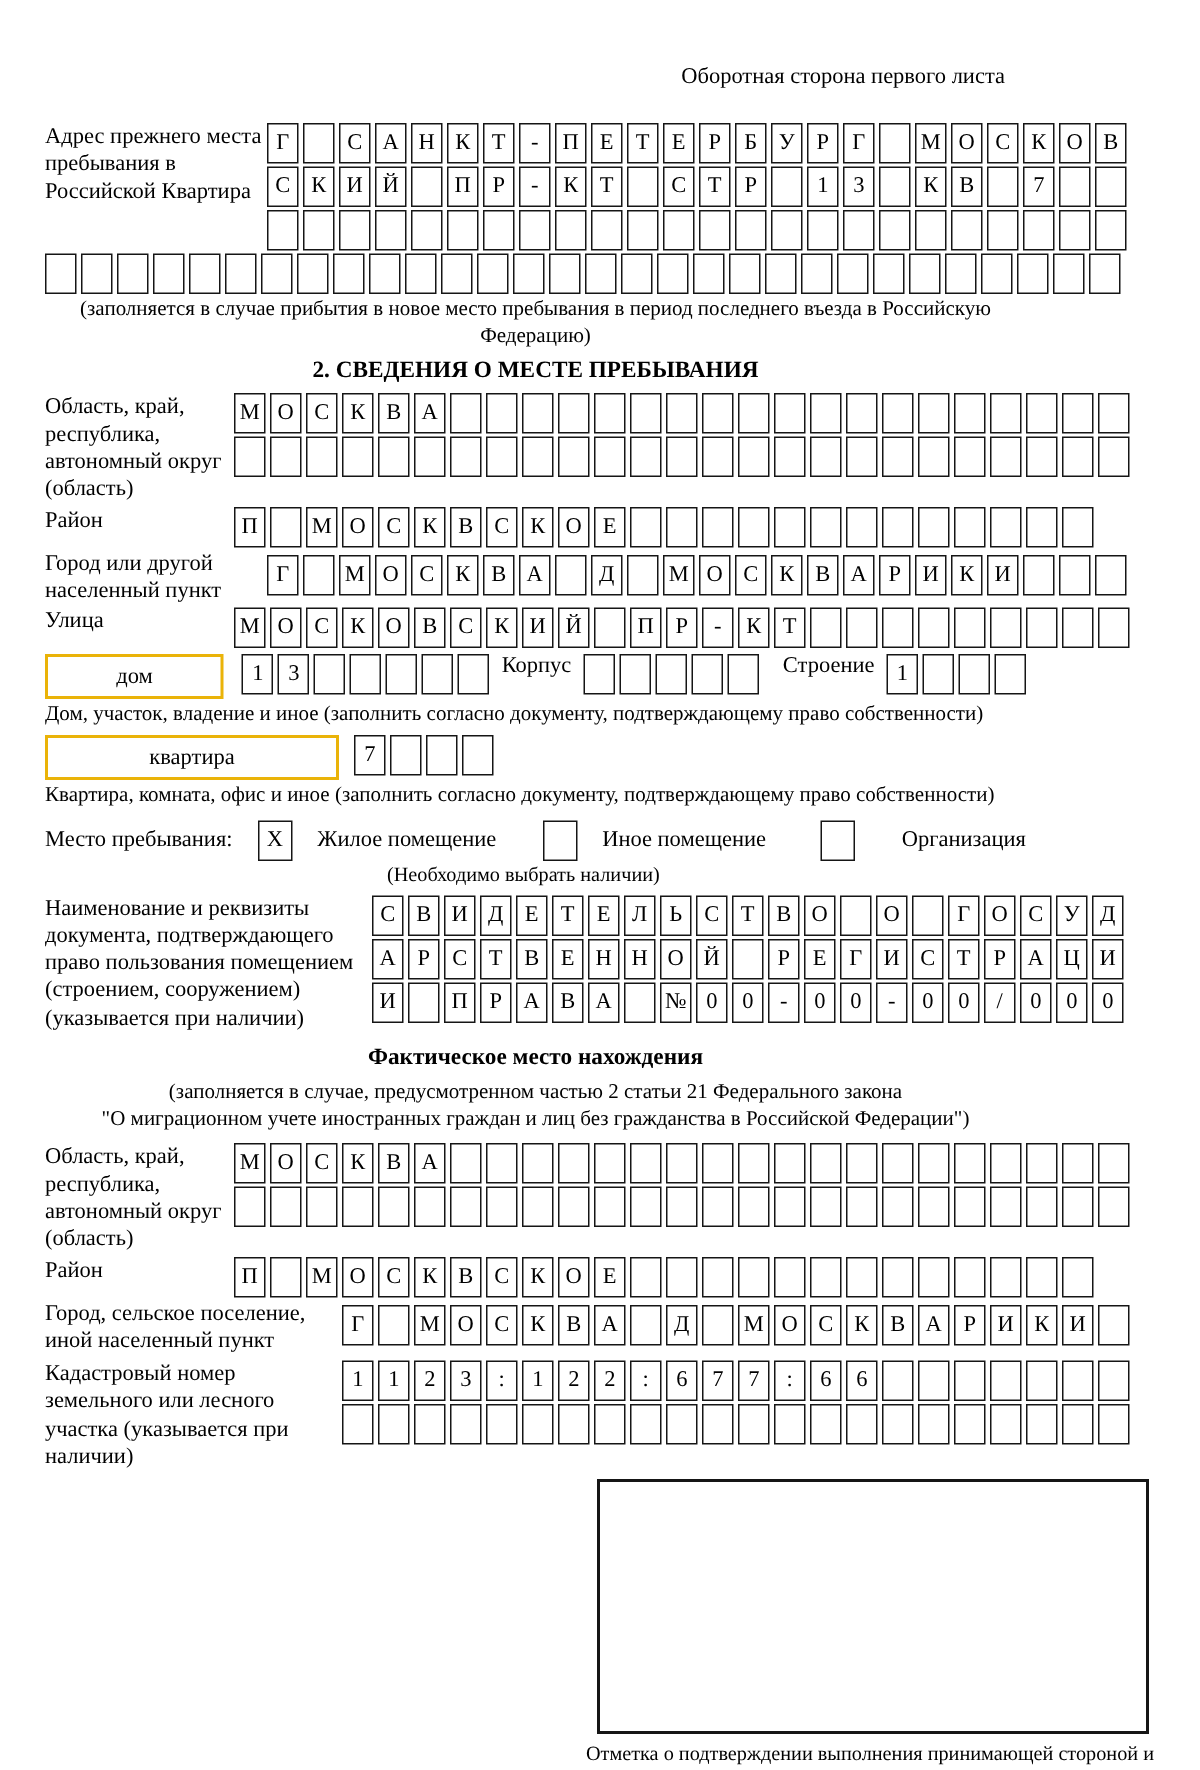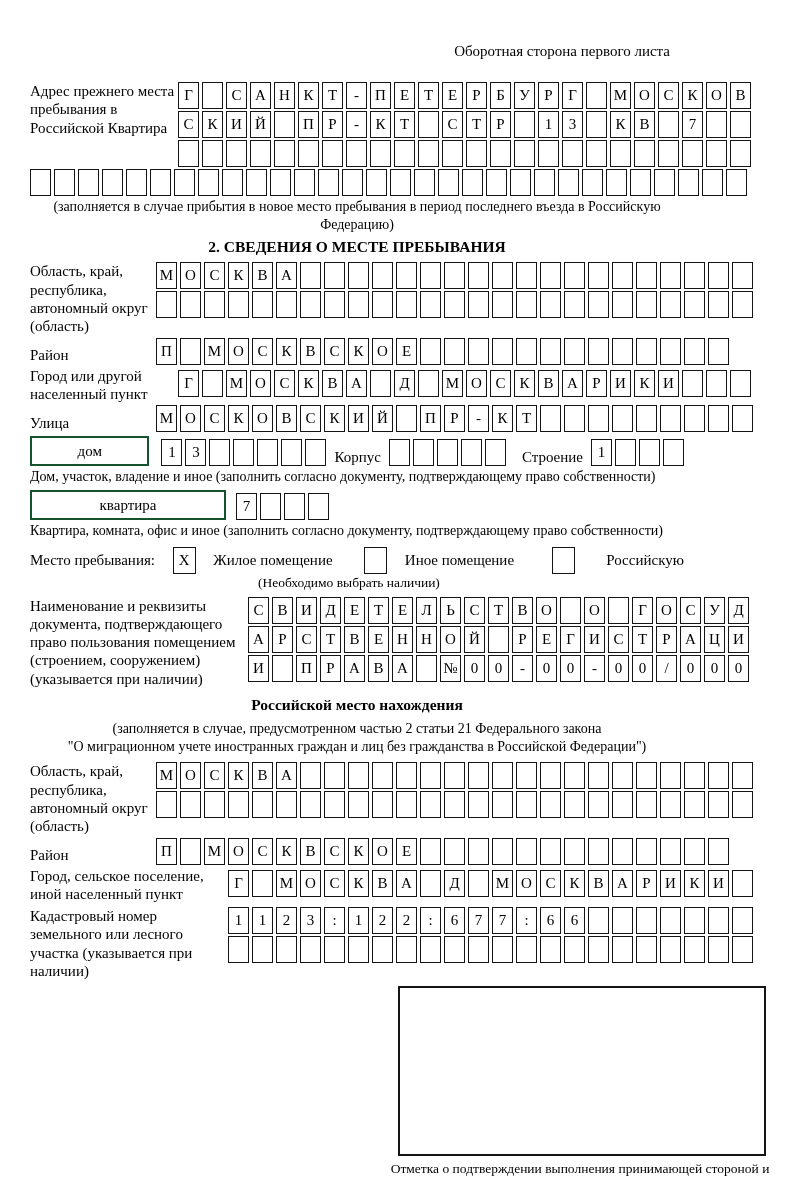--- a/index.html
+++ b/index.html
@@ -1,34 +1,34 @@
 <!DOCTYPE html>
 <html lang="ru"><head>
 <meta charset="utf-8">
 <style>
   html,body{margin:0;padding:0;background:#fff;color:#000;}
   body{width:800px;height:1180px;overflow:hidden;font-family:"Liberation Serif",serif;}
   .page{box-sizing:border-box;width:728px;height:1180px;padding:14px 44px 10px 30px;margin-top:29px;}
   .hdr{text-align:right;font-size:15px;padding-right:14px;margin-bottom:22px;}
   .frow{display:flex;align-items:flex-start;margin-bottom:2px;}
-  .frow.center{align-items:flex-end;}
+  .frow.center{align-items:flex-start;}
   .lbl{font-size:15px;line-height:1.22;}
   .lblA{flex:0 0 148px;}
   .lblB{flex:0 0 126px;}
   .lblC{flex:0 0 148px;}
   .lblD{flex:0 0 218px;}
   .lblE{flex:0 0 198px;}
   .cells{display:flex;gap:3px;}
   .rows{display:flex;flex-direction:column;gap:2px;}
   .c{flex:0 0 21px;width:21px;height:27px;box-sizing:border-box;border:1.5px solid #151515;
      display:flex;align-items:center;justify-content:center;font-size:15px;line-height:1;}
   .caption{font-size:14px;line-height:1.3;margin:2px 0 4px 0;}
   .cap-center{text-align:center;}
   .sect-title{text-align:center;font-weight:bold;font-size:15.5px;margin:4px 0 6px 0;}
-  .wbox{box-sizing:border-box;border:2px solid #14532d;height:30px;display:flex;
+  .wbox{box-sizing:border-box;border:2px solid #eab308;height:30px;display:flex;
         align-items:center;justify-content:center;font-size:15px;}
   .dom-box{width:168px;margin-right:12px;}
   .kv-box{width:196px;margin-right:10px;}
   .inline-lbl{font-size:15px;margin:0 8px;}
   .chk{box-sizing:border-box;width:23px;height:27px;border:1.5px solid #151515;display:flex;
        align-items:center;justify-content:center;font-size:15px;}
   .stay-row{display:flex;align-items:center;gap:12px;margin:6px 0 1px 0;font-size:15px;justify-content:space-between;}
   .hint{font-size:13.5px;margin:1px 0 6px 228px;}
   .notes{text-align:center;font-size:14px;line-height:1.3;margin-bottom:6px;}
   .stamp-wrap{margin:6px 0 0 352px;width:396px;}
@@ -354,21 +354,21 @@
   </div>
   <div class="caption">Квартира, комната, офис и иное (заполнить согласно документу, подтверждающему право собственности)</div>
 
   <div class="stay-row">
     <span>Место пребывания:</span>
     <div class="chk">X</div>
     <span>Жилое помещение</span>
     <div class="chk" style="margin-left:14px"></div>
     <span>Иное помещение</span>
     <div class="chk" style="margin-left:20px"></div>
-    <span style="margin-left:14px">Российскую</span>
+    <span style="margin-left:14px">Организация</span>
   </div>
   <div class="hint">(Необходимо выбрать наличии)</div>
 
   <div class="frow">
     <div class="lbl lblD">Наименование и реквизиты документа, подтверждающего право пользования помещением (строением, сооружением) (указывается при наличии)</div>
     <div class="rows">
       <div class="cells">
           <div class="c">С</div>
           <div class="c">В</div>
           <div class="c">И</div>
@@ -433,21 +433,21 @@
           <div class="c">0</div>
           <div class="c">0</div>
           <div class="c">/</div>
           <div class="c">0</div>
           <div class="c">0</div>
           <div class="c">0</div>
         </div>
     </div>
   </div>
 
-  <div class="sect-title" style="margin-top:8px">Российской место нахождения</div>
+  <div class="sect-title" style="margin-top:8px">Фактическое место нахождения</div>
   <div class="notes">
     <div>(заполняется в случае, предусмотренном частью 2 статьи 21 Федерального закона</div>
     <div>"О миграционном учете иностранных граждан и лиц без гражданства в Российской Федерации")</div>
   </div>
 
   <div class="frow">
     <div class="lbl lblB">Область, край, республика, автономный округ (область)</div>
     <div class="rows">
       <div class="cells">
           <div class="c">М</div>

